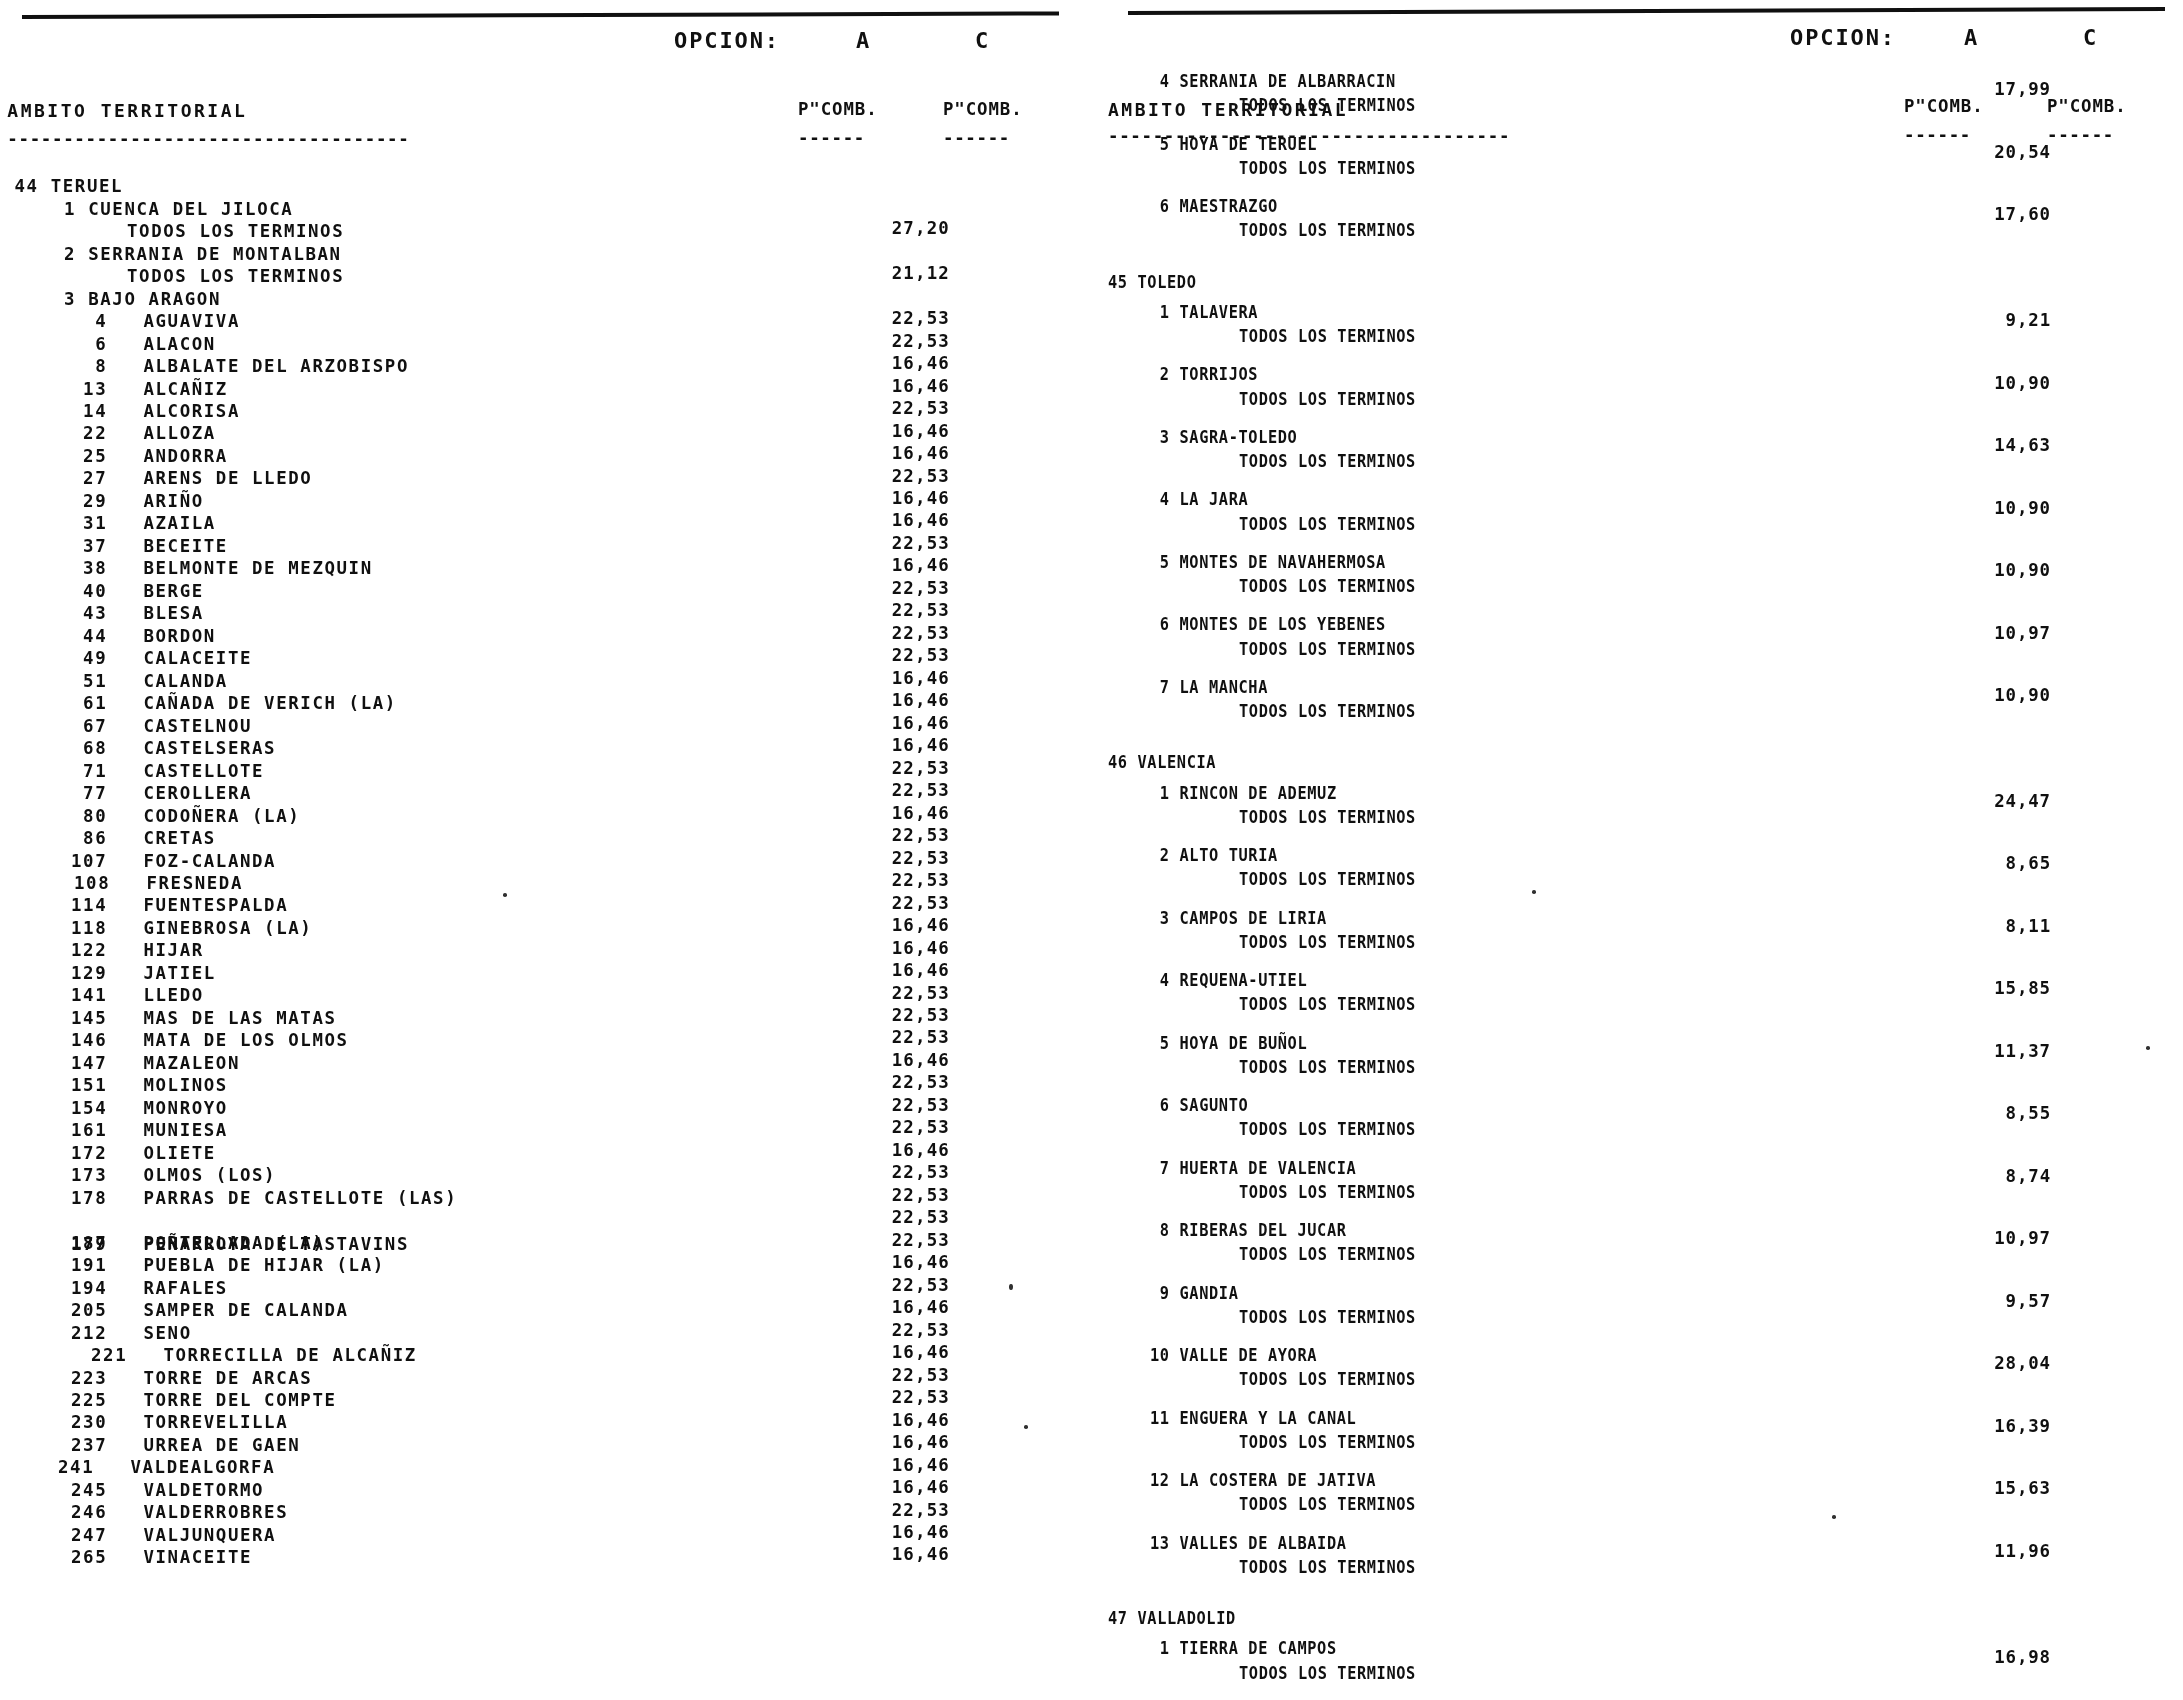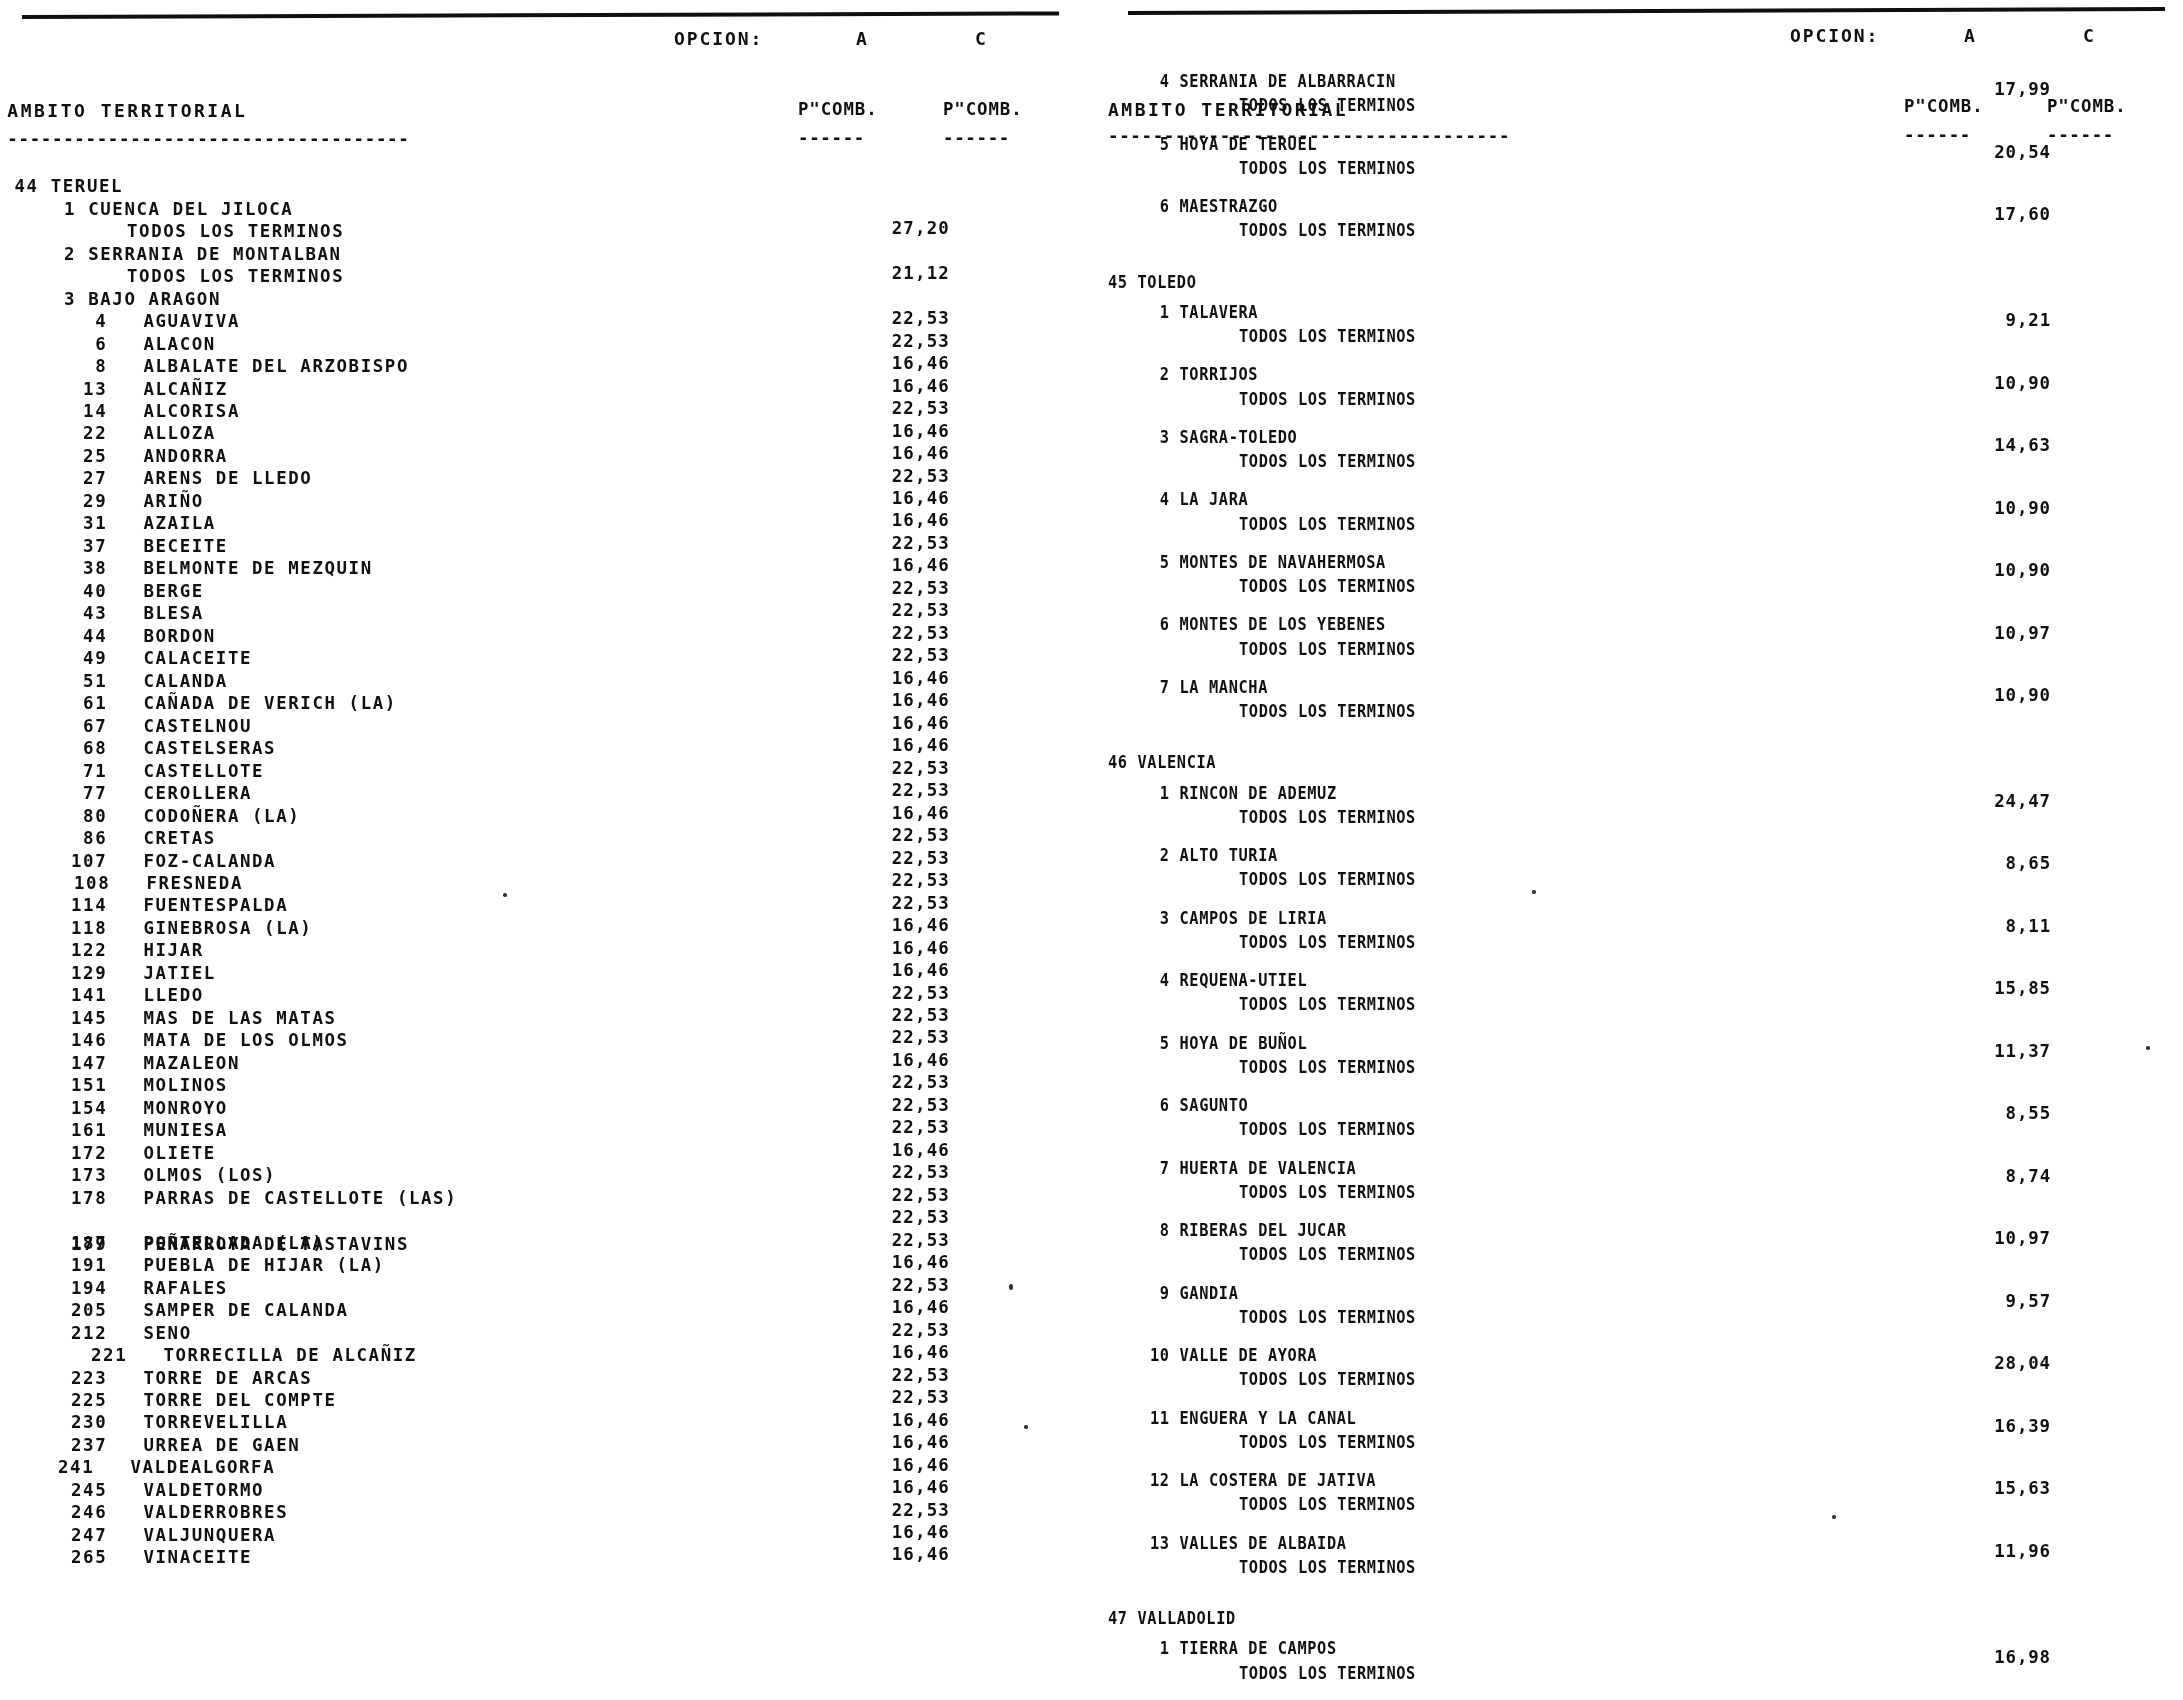--- a/index.html
+++ b/index.html
@@ -36,21 +36,21 @@
     background: #101010;
     transform-origin: left center;
   }
   .top-rule.left  { left: 22px;  top: 14.5px;  width: 1037px; transform: rotate(-0.20deg); }
   .top-rule.right { left: 1128px; top: 11px; width: 1037px; transform: rotate(-0.22deg); }
 
   
   .opcion-row {
     position: absolute;
     white-space: pre;
-    font-size: 18px;
+    font-size: 22px;
     letter-spacing: 1.9px;
     font-weight: 700;
   }
   .hdr-ambito {
     position: absolute;
     white-space: pre;
     font-size: 18px;
     letter-spacing: 2.5px;
     font-weight: 700;
   }

